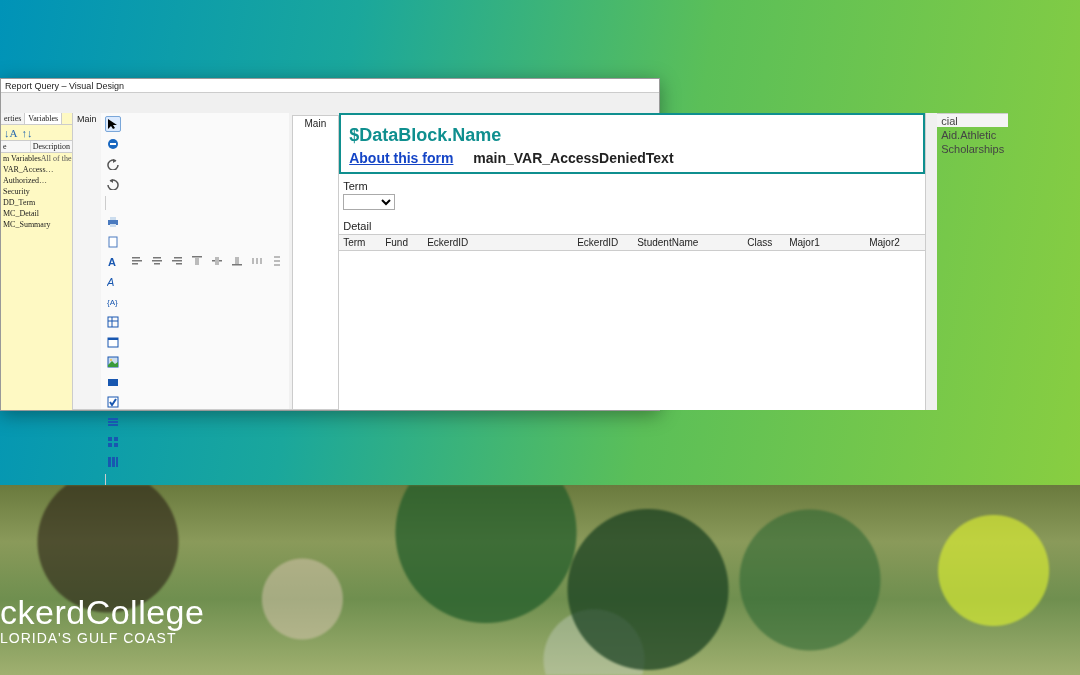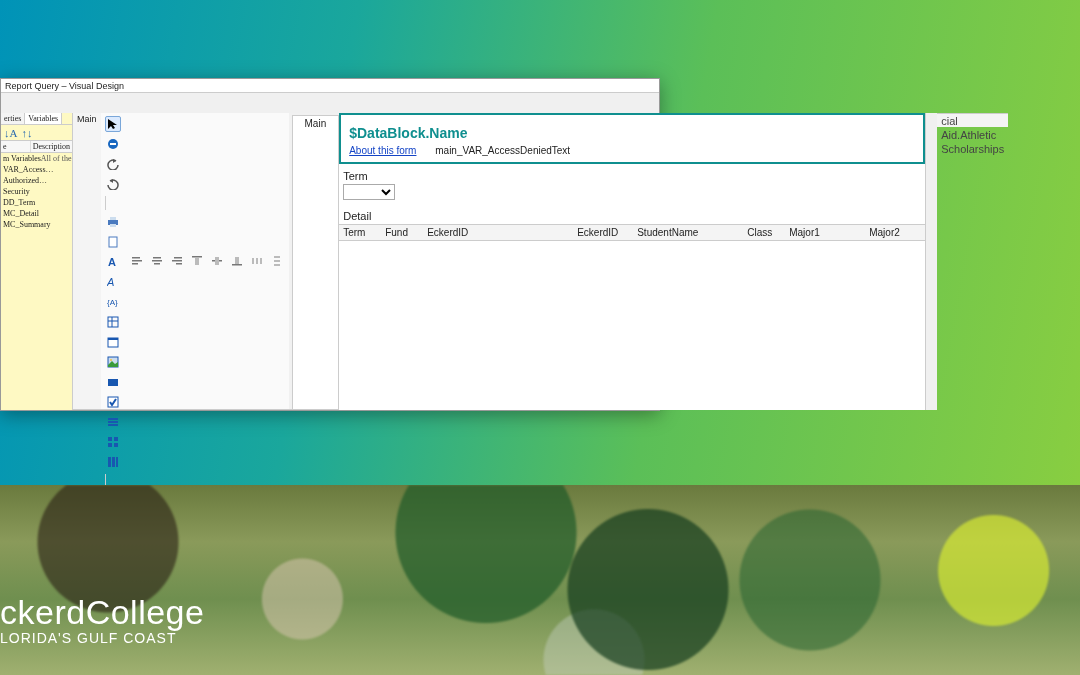--- a/index.html
+++ b/index.html
@@ -90,22 +90,22 @@
     display:flex; gap:4px; padding:2px 4px; border-bottom:1px solid #ccc;
     background:#fafafa; align-items:center;
   }
   .toolbar2 .tb { width:16px; height:16px; }
   .doc-tabs { display:flex; background:#f1f1f1; border-bottom:1px solid #ccc; font-size:10px; }
   .doc-tabs span { padding:2px 12px; border:1px solid #ccc; border-bottom:none; background:#fff; margin-left:3px; margin-top:2px; }
   .canvas { flex:1; overflow:auto; padding:0; background:#fff; }
   .band-title {
     border:2px solid #0f8f8f; margin:0; padding:10px 8px 6px 8px;
   }
-  .band-title h1 { color:#0f8f8f; font-size:14px; font-weight:700; margin-bottom:4px; }
-  .band-title .sub { font-size:10px; }
+  .band-title h1 { color:#0f8f8f; font-size:18px; font-weight:700; margin-bottom:4px; }
+  .band-title .sub { font-size:14px;font-weight:bold; }
   .band-title .sub a { color:#1444c6; text-decoration:underline; margin-right:16px; }
   .section-label { font-size:11px; padding:6px 4px 2px 4px; }
   .term-box { margin:0 4px 4px 4px; }
   .term-box select { font-size:10px; width:52px; height:16px; border:1px solid #aaa; background:#fff; }
   .detail-grid { border-top:1px solid #ccc; }
   .detail-head { display:flex; background:#f4f4f4; border-bottom:1px solid #ccc; font-size:10px; }
   .detail-head span { padding:2px 4px; }
   .c-term{width:42px;} .c-fund{width:42px;} .c-ft{width:150px;}
   .c-eck{width:60px;} .c-sn{width:110px;} .c-cl{width:42px;}
   .c-m1{width:80px;} .c-m2{width:60px;}

